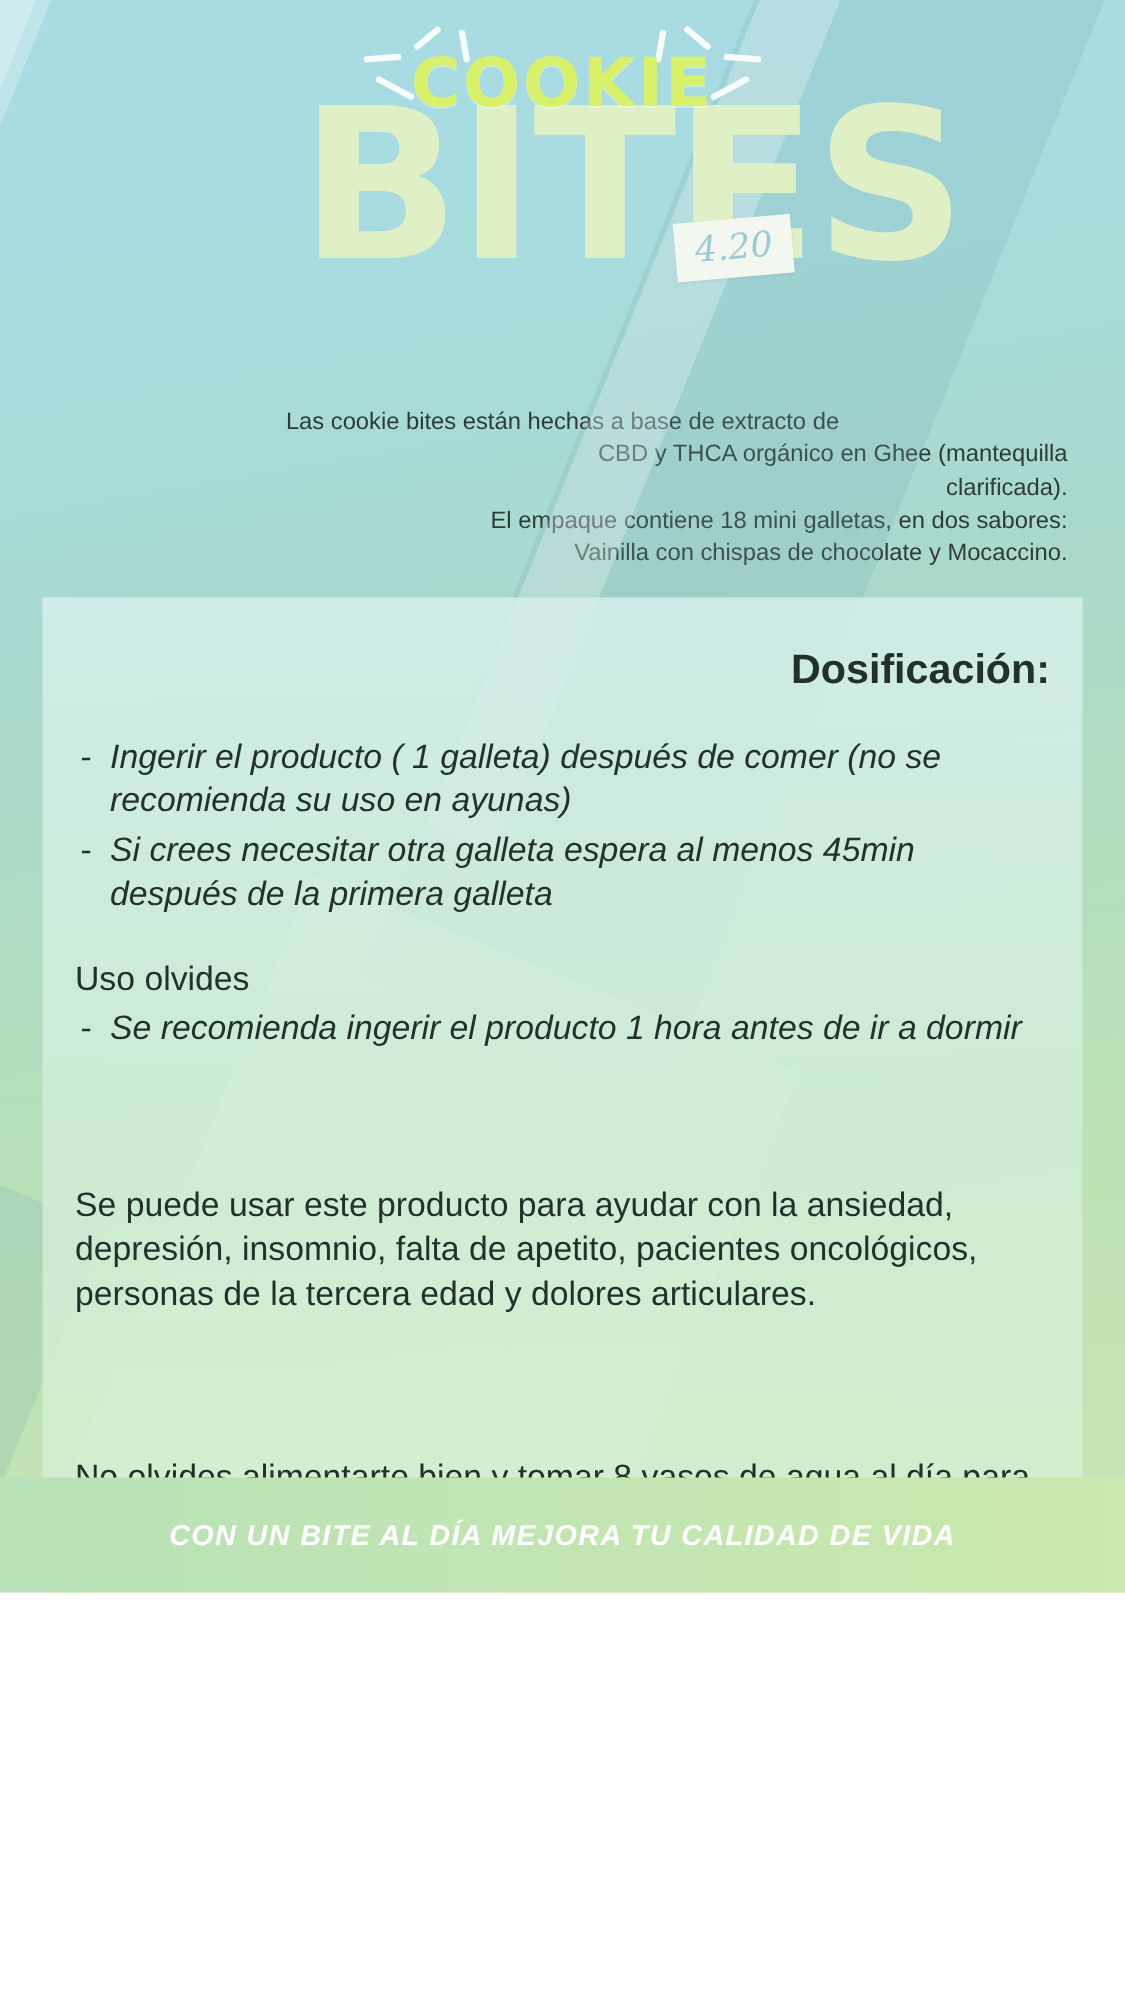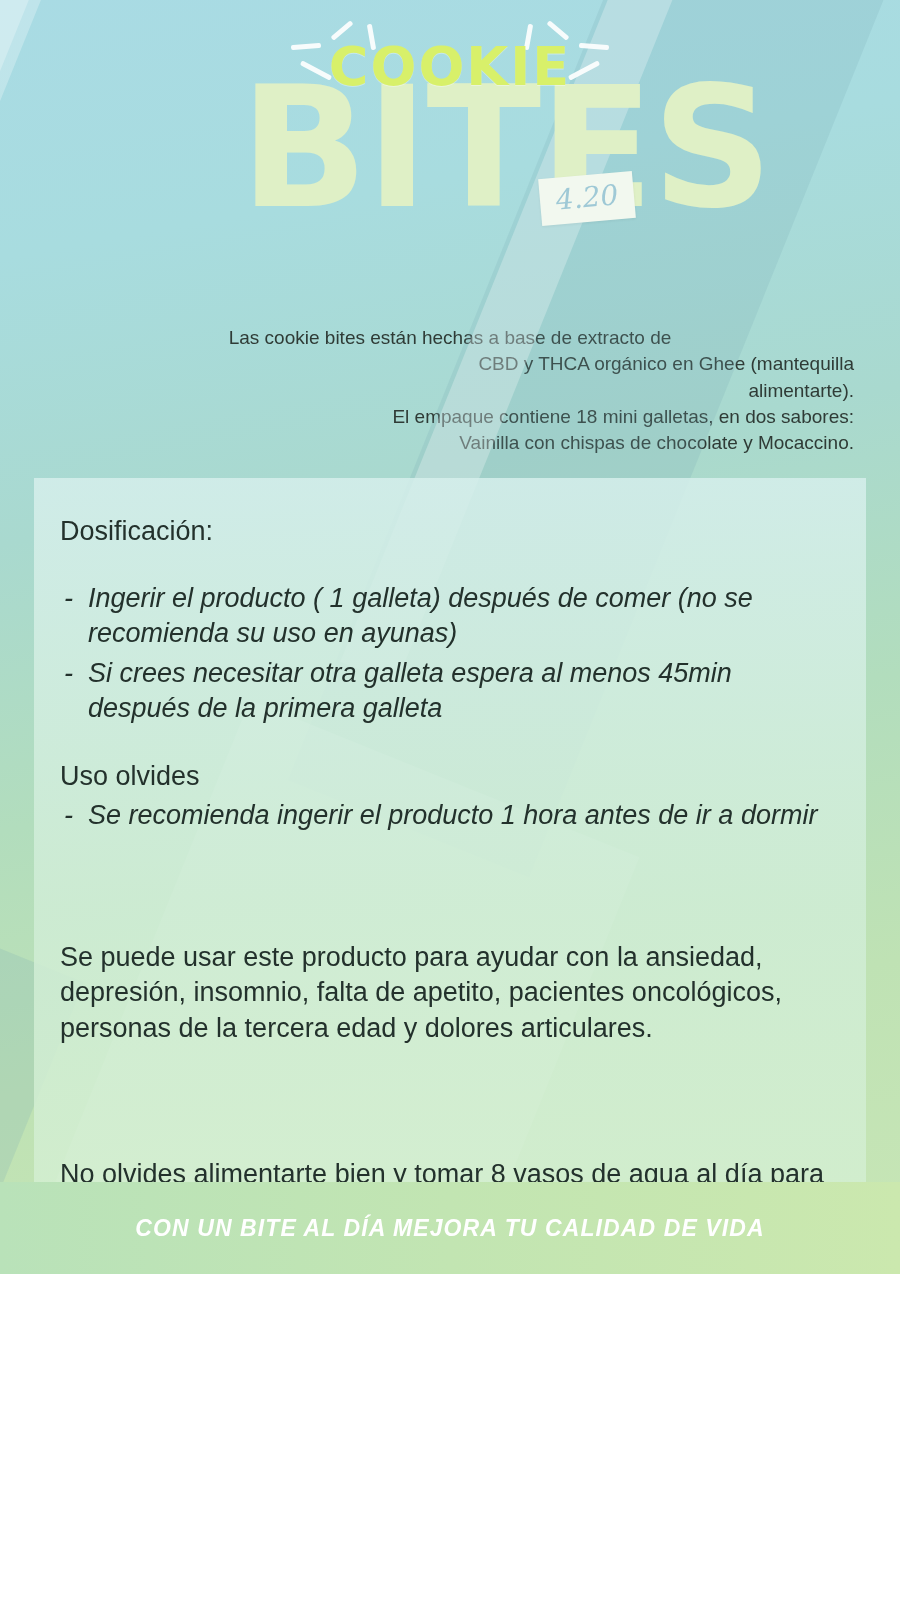--- a/index.html
+++ b/index.html
@@ -134,24 +134,25 @@
   
   .panel {
     position: relative;
     margin: 22px 34px 0 34px;
     background: linear-gradient(180deg, rgba(214,239,236,0.85) 0%, rgba(208,237,214,0.85) 45%, rgba(214,240,205,0.85) 100%);
     padding: 38px 26px 40px 26px;
     min-height: 950px;
     box-sizing: border-box;
   }
   .panel h2 {
-    font-size: 27px;
-    font-weight: 400;
+    font-size: 33px;
+    font-weight: 700;
     color: #23312c;
     margin: 0 0 34px 0;
+    text-align: right;
   }
   .panel h3 {
     font-size: 27px;
     font-weight: 400;
     color: #23312c;
     margin: 0 0 22px 0;
   }
   .panel h3.tight { margin-bottom: 6px; }
 
   ul.dash {
@@ -236,21 +237,21 @@
       </div>
       <div class="logo-cookie">COOKIE</div>
       <div class="logo-bites">BITES</div>
       <div class="tag-420">4.20</div>
     </div>
   </div>
 
   <div class="intro">
     <p>Las cookie bites están hechas a base de extracto de</p>
     <p>CBD y THCA orgánico en Ghee (mantequilla</p>
-    <p>alimentarte).</p>
+    <p>clarificada).</p>
     <p>El empaque contiene 18 mini galletas, en dos sabores:</p>
     <p>Vainilla con chispas de chocolate y Mocaccino.</p>
   </div>
 
   <div class="panel">
     <h2>Dosificación:</h2>
 
     <ul class="dash">
       <li>Ingerir el producto ( 1 galleta) después de comer (no se recomienda su uso en ayunas)</li>
       <li>Si crees necesitar otra galleta espera al menos 45min después de la primera galleta</li>

